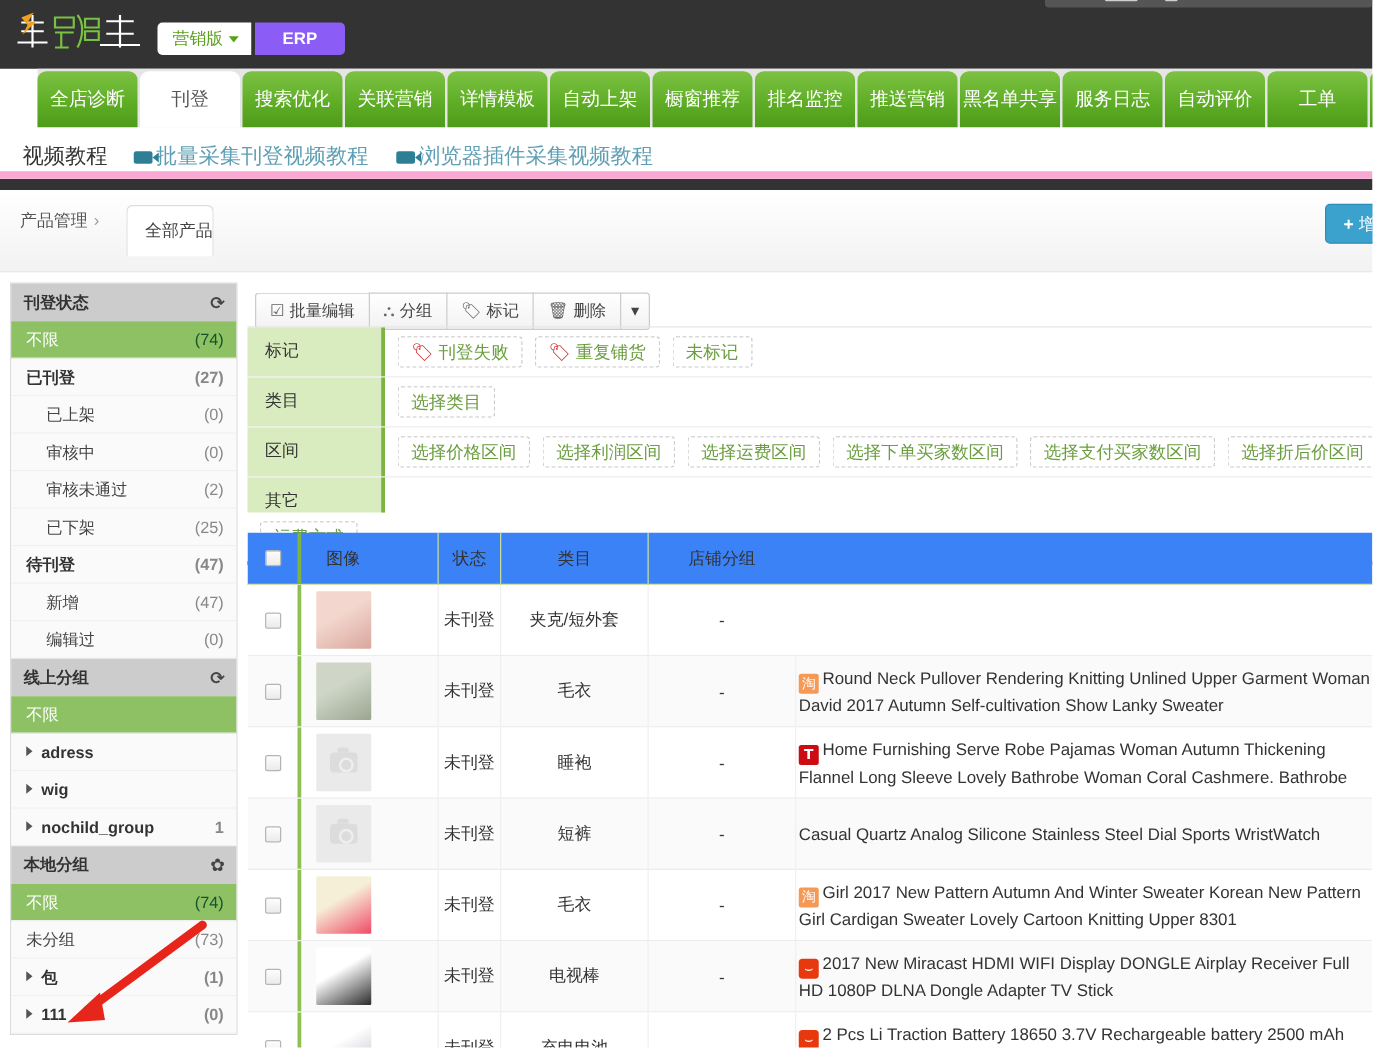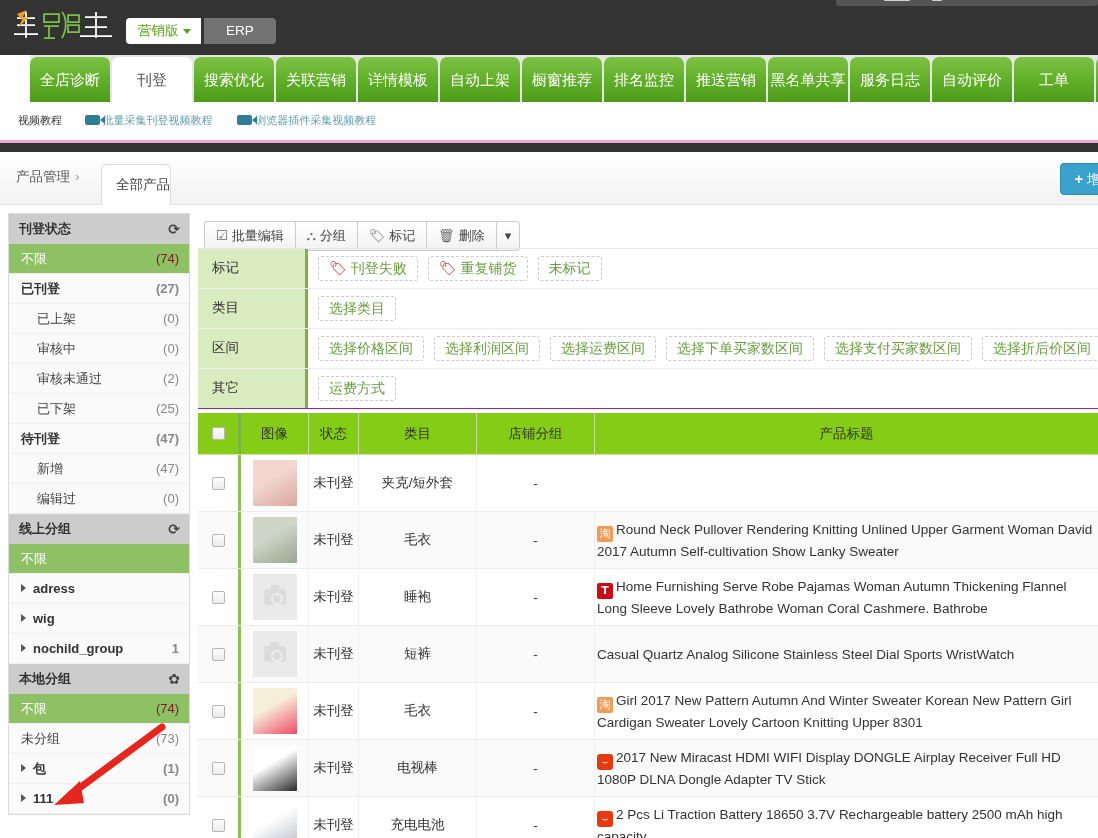--- a/index.html
+++ b/index.html
@@ -54,27 +54,28 @@
     margin-left: 4px;
     border-left: 4px solid transparent;
     border-right: 4px solid transparent;
     border-top: 5px solid #5aa11b;
     vertical-align: middle;
   }
   .erpbtn {
     position: absolute;
     left: 204px; top: 18px;
     height: 26px;
-    background: #737373;
+    background: #8b5cf6;
     border-radius: 0 4px 4px 0;
     color: #fff;
     font-size: 13.5px;
     line-height: 26px;
     padding: 0 22px;
     white-space: nowrap;
+    font-weight: bold;
   }
 
   
   .navbar {
     position: relative;
     height: 47px;
     background: #e5e5e5;
     margin-left: 30px;
   }
   .navtabs {
@@ -105,26 +106,25 @@
     width: 48px;
     font-size: 21px;
     font-weight: bold;
   }
 
   
   .videorow {
     position: relative;
     height: 41px;
     background: #ffffff;
-    border-bottom: 3px solid #f9a8d4;
-    font-size: 11px;
+    border-bottom: 6px solid #f9a8d4;
+    font-size: 17px;
     color: #333;
     padding: 11px 0 0 18px;
     white-space: nowrap;
-    font-family: Liberation Mono, monospace;
   }
   .videorow .lbl { color: #333; margin-right: 16px; }
   .videorow a { color: #5e9fb4; text-decoration: none; margin-right: 18px; }
   .cam {
     display: inline-block;
     position: relative;
     width: 15px; height: 10px;
     background: #2e7f96;
     border-radius: 2px;
     vertical-align: -1px;
@@ -137,21 +137,21 @@
     border-top: 4px solid transparent;
     border-bottom: 4px solid transparent;
     border-right: 5px solid #2e7f96;
   }
 
   .darkstrip { height: 9px; background: #333333; }
 
   
   .crumbbar {
     position: relative;
-    height: 53px;
+    height: 66px;
     background: linear-gradient(to bottom,#ffffff 0%, #f2f2f2 100%);
     border-bottom: 1px solid #e3e3e3;
   }
   .crumb {
     position: absolute;
     left: 16px; top: 16px;
     font-size: 13.5px;
     color: #555;
   }
   .crumb .sep { color: #999; margin: 0 5px; }
@@ -225,21 +225,21 @@
     background: #fafafa;
     border-bottom: 1px solid #f0f0f0;
     white-space: nowrap;
   }
   .s-item .cnt {
     position: absolute;
     right: 10px; top: 0;
     color: #888;
   }
   .s-item.sel { background: #8dc163; color: #ffffff; }
-  .s-item.sel .cnt { color: #7f1d1d; }
+  .s-item.sel .cnt { color: #14532d; }
   .s-item.bold { font-weight: bold; color: #333; }
   .s-item.ind { padding-left: 28px; }
   .s-item .arrow {
     display: inline-block;
     margin-right: 7px;
     border-top: 4px solid transparent;
     border-bottom: 4px solid transparent;
     border-left: 5px solid #555;
     vertical-align: 1px;
   }
@@ -284,21 +284,21 @@
     position: absolute;
     left: 0; top: 43px;
     right: 0;
     border-top: 1px solid #e6e6e6;
   }
   .frow {
     display: flex;
     min-height: 39px;
     border-bottom: 1px solid #eeeeee;
   }
-  .frow:last-child { border-bottom: 1px solid #a21caf; }
+  .frow:last-child { border-bottom: 3px solid #a21caf; flex-direction: column; }
   .flabel {
     width: 110px;
     background: #d9ecbf;
     border-right: 3px solid #7cb342;
     color: #333;
     font-size: 13.5px;
     padding: 10px 0 0 14px;
     white-space: nowrap;
   }
   .fvals {
@@ -324,33 +324,33 @@
   
   .tbl {
     position: absolute;
     left: 0; top: 208px;
     right: 0; bottom: 0;
     overflow: hidden;
   }
   .thead {
     display: flex;
     height: 42px;
-    background: #84cc16;
+    background: #3b82f6;
     border-bottom: 1px solid #cfe2a8;
     font-size: 13.5px;
     color: #333;
   }
   .thead > div, .trow > div {
     display: flex;
     align-items: center;
     justify-content: center;
   }
   .c-chk { width: 40px; }
   .c-img { width: 70px; }
-  .c-sts { width: 50px; }
+  .c-sts { width: 50px; margin-left: 42px; }
   .c-cat { width: 118px; }
   .c-grp { width: 118px; }
   .c-ttl { flex: 1; justify-content: flex-start !important; }
   .thead .c-ttl { justify-content: center !important; }
 
   .thead .c-img, .thead .c-sts, .thead .c-cat, .thead .c-grp, .thead .c-ttl {
     border-left: 1px solid #c6dd9b;
     height: 100%;
   }
   .thead .c-img { border-left: 3px solid #7cb342; }
@@ -572,21 +572,20 @@
 
     <div class="tbl">
       <div class="thead">
         <div class="c-chk">
             <span class="chk"></span>
           </div>
         <div class="c-img">图像</div>
         <div class="c-sts">状态</div>
         <div class="c-cat">类目</div>
         <div class="c-grp">店铺分组</div>
-        <div class="c-ttl">产品标题</div>
       </div>
       <div id="tbody">
           <div class="trow">
             <div class="c-chk">
               <span class="chk"></span>
             </div>
             <div class="c-img">
               <div class="thumb" style="background: linear-gradient(150deg, rgb(243, 215, 207) 0%, rgb(243, 215, 207) 40%, rgb(217, 167, 156) 100%);"></div>
             </div>
             <div class="c-sts">未刊登</div>

